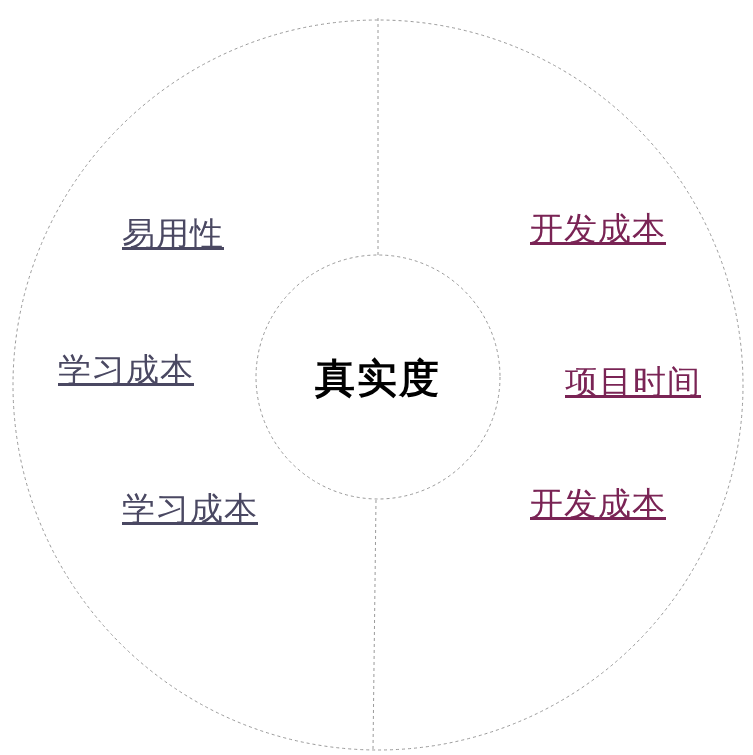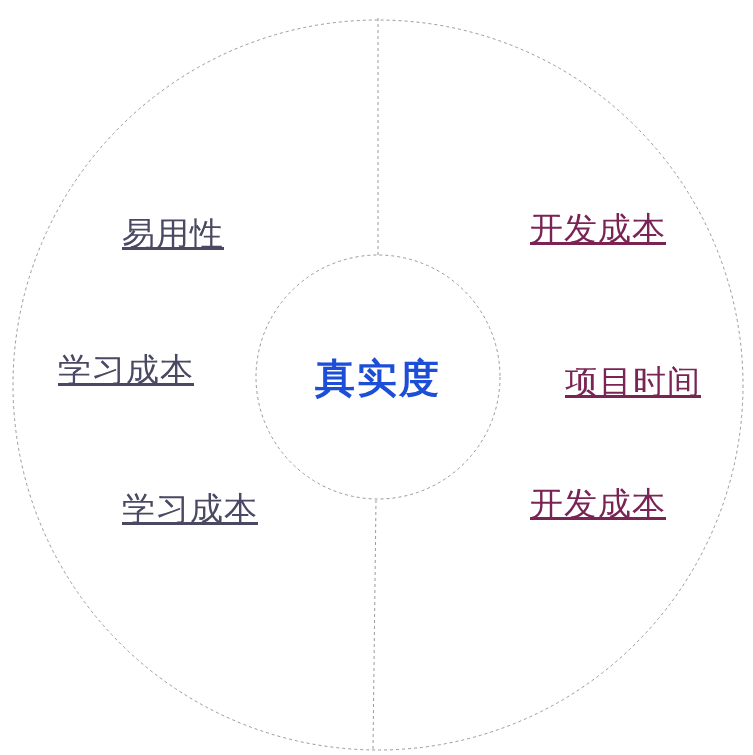--- a/index.html
+++ b/index.html
@@ -2,21 +2,21 @@
 <html><head>
 <meta charset="utf-8">
 <style>
   html, body { margin:0; padding:0; background:#ffffff; }
   body { width:753px; height:755px; position:relative; overflow:hidden;
          font-family:"DejaVu Sans", "Liberation Sans", sans-serif; }
   svg.diagram { position:absolute; left:0; top:0; }
   .label { position:absolute; font-size:33px; white-space:nowrap; line-height:1; letter-spacing:1px;text-decoration:underline; }
   .left { color:#4a4862; }
   .right { color:#7a2455; }
-  .center-label { position:absolute; font-size:40px; font-weight:bold; color:#1d4ed8;
+  .center-label { position:absolute; font-size:40px; font-weight:bold; color:#000000;
                   left:378px; top:378px; transform:translate(-50%,-50%); white-space:nowrap; letter-spacing:2px; }
 </style>
 </head>
 <body>
 
 <svg class="diagram" width="753" height="755" viewBox="0 0 753 755">
   <circle cx="378" cy="385" r="365" fill="none" stroke="#9a9a9a" stroke-width="1" stroke-dasharray="3,3"></circle>
   <line x1="378" y1="18" x2="378" y2="255" stroke="#9a9a9a" stroke-width="1" stroke-dasharray="3,3"></line>
   <line x1="376" y1="500" x2="373" y2="750" stroke="#9a9a9a" stroke-width="1" stroke-dasharray="3,3"></line>
   <circle cx="378" cy="377" r="122" fill="#ffffff" stroke="#9a9a9a" stroke-width="1" stroke-dasharray="3,3"></circle>

